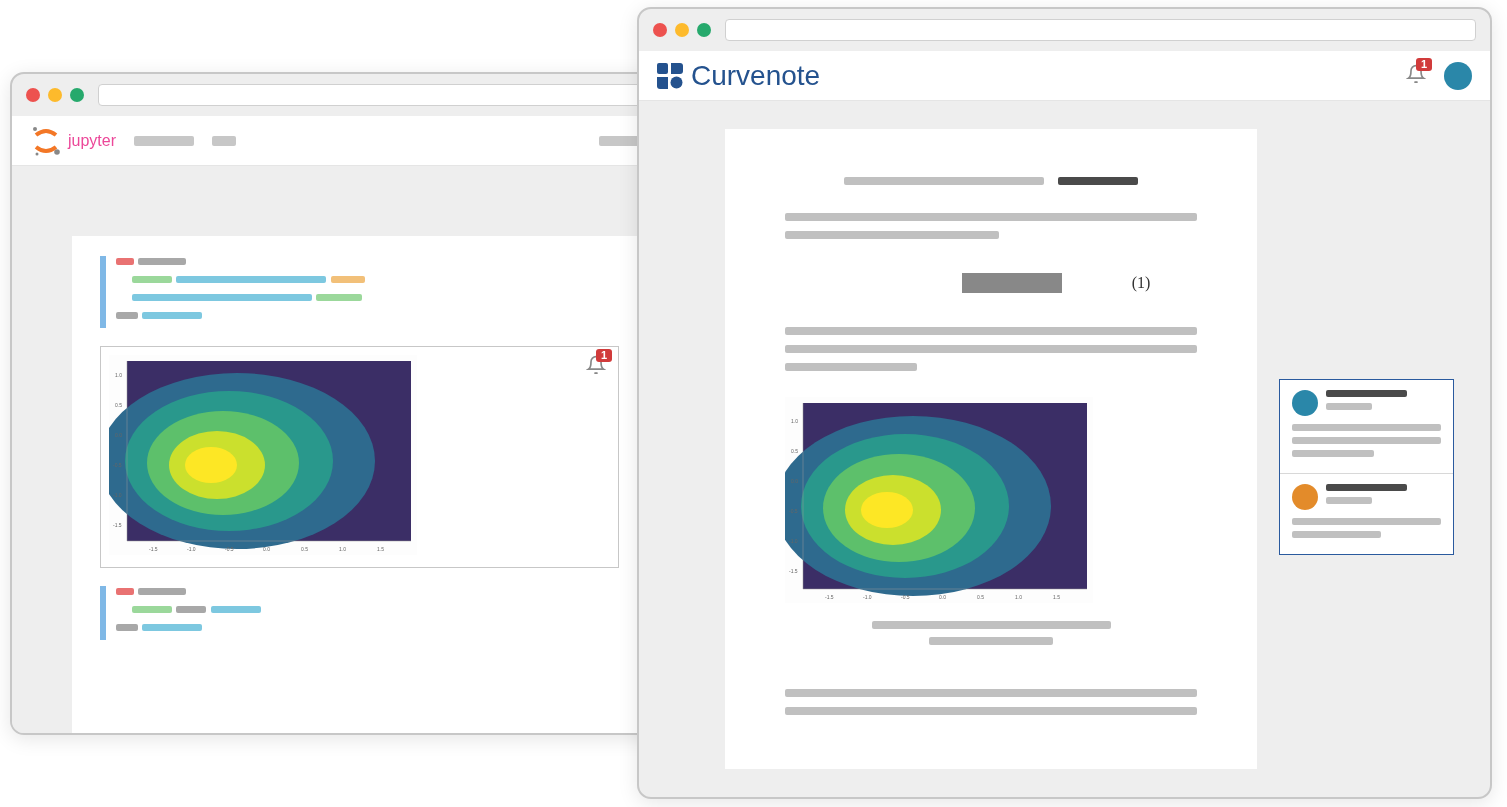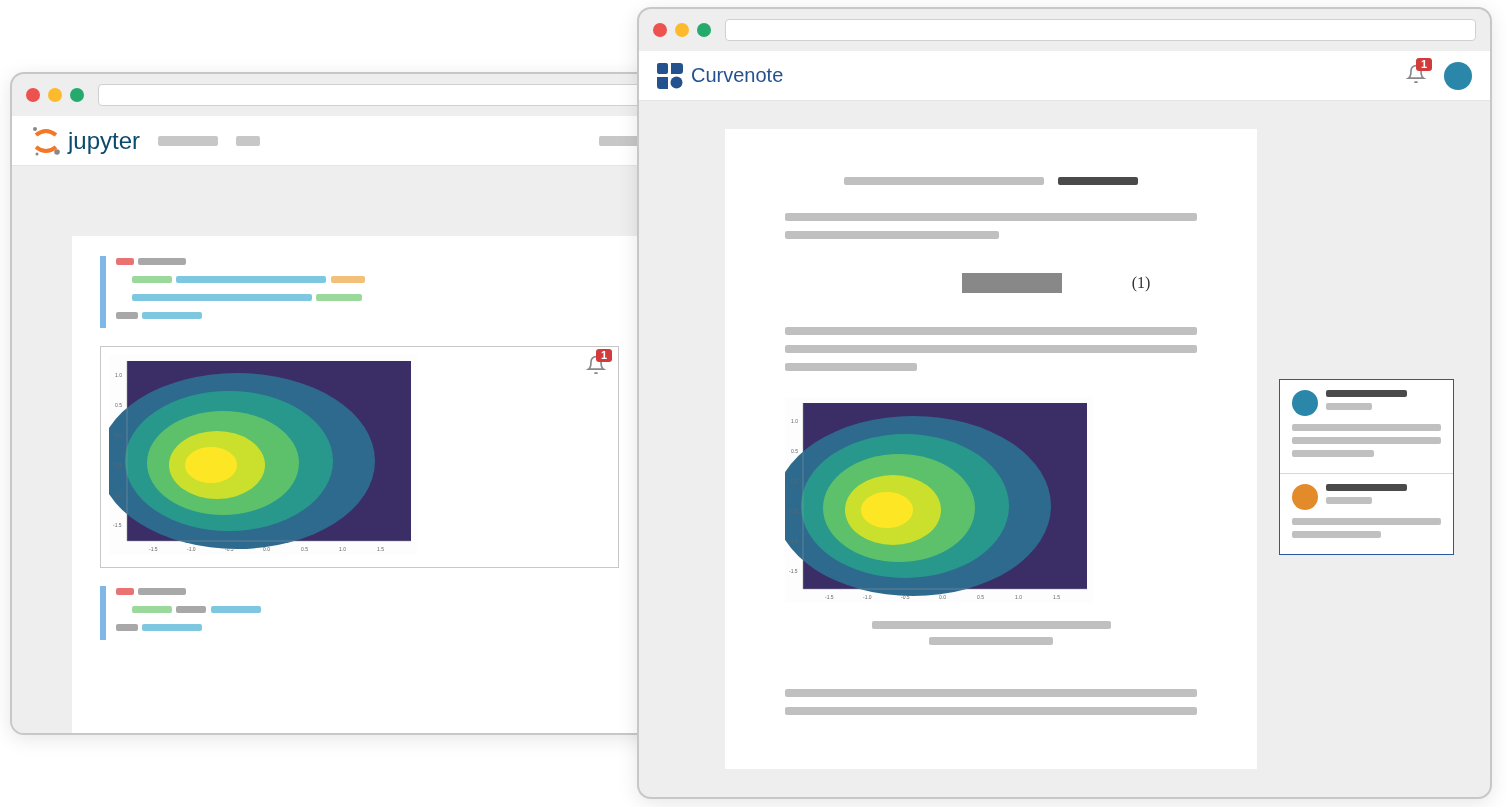--- a/index.html
+++ b/index.html
@@ -13,24 +13,24 @@
   .dots { display: flex; gap: 8px; }
   .dot { width: 14px; height: 14px; border-radius: 50%; }
   .dot.red { background: #ed524f; }
   .dot.yellow { background: #fdba2c; }
   .dot.green { background: #26a96c; }
   .urlbar { flex: 1; height: 22px; background: #fff; border: 1px solid #d0d0d0; border-radius: 4px; }
 
   .app-header { background: #fff; height: 50px; display: flex; align-items: center; padding: 0 18px; gap: 18px; border-bottom: 1px solid #e5e5e5; }
   .logo-jupyter { display: flex; align-items: center; gap: 6px; }
   .logo-jupyter svg { width: 32px; height: 32px; }
-  .logo-jupyter span { font-size: 24px; color: #0c4a6e; font-weight: 400; }
+  .logo-jupyter span { font-size: 16px; color: #ec4899; font-weight: 400; }
   .logo-curvenote { display: flex; align-items: center; gap: 8px; }
   .logo-curvenote svg { width: 26px; height: 26px; }
-  .logo-curvenote span { font-size: 20px; color: #24528e; font-weight: 500; }
+  .logo-curvenote span { font-size: 28px; color: #24528e; font-weight: 500; }
   .hdr-ph { height: 10px; background: #c7c7c7; border-radius: 2px; }
   .spacer { flex: 1; }
 
   .bell-wrap { position: relative; }
   .bell-icon { width: 20px; height: 20px; color: #888; }
   .badge { position: absolute; top: -6px; right: -6px; background: #d13b3b; color: #fff; font-size: 11px; font-weight: bold; padding: 1px 5px; border-radius: 3px; line-height: 1; }
   .avatar-dot { width: 28px; height: 28px; border-radius: 50%; background: #2a87a9; }
 
   .jupyter-body { padding: 70px 0 0 60px; background: #eeeeee; height: calc(100% - 92px); overflow: hidden; }
   .nb-panel { background: #fff; width: 575px; height: 100%; padding: 20px 28px; }

